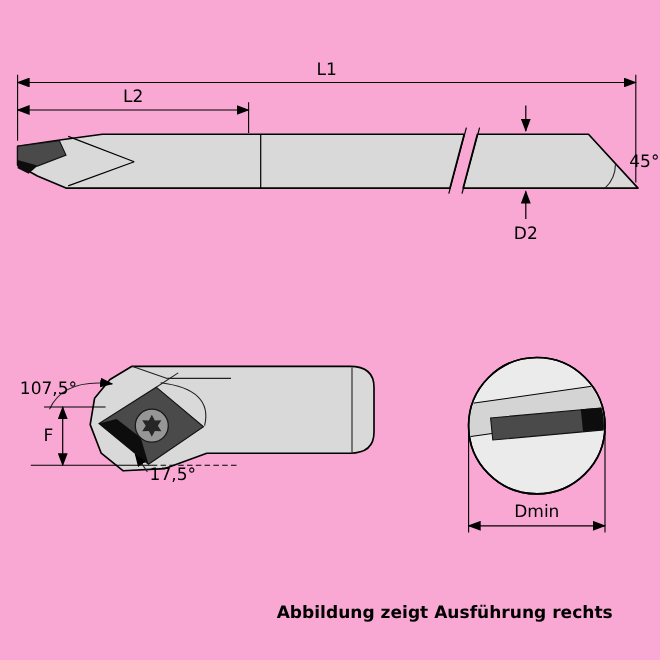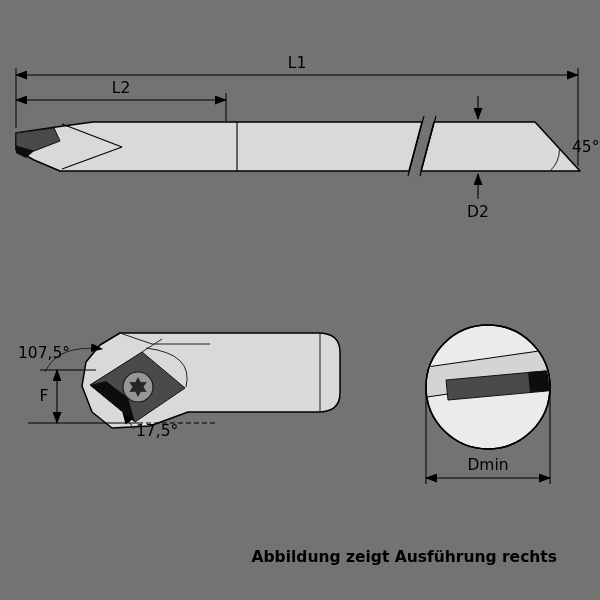--- a/index.html
+++ b/index.html
@@ -1,16 +1,16 @@
 <!DOCTYPE html>
 <html><head>
 <meta charset="utf-8">
 <style>
   html,body{margin:0;padding:0;background:#ffffff;}
-  .page{position:relative;width:600px;height:600px;background:#737373;overflow:hidden;
+  .page{position:relative;width:600px;height:600px;background:#f9a8d4;overflow:hidden;
         font-family:"DejaVu Sans","Liberation Sans",sans-serif;}
   svg{display:block;}
   .outline{fill:#d9d9d9;stroke:#000;stroke-width:1.5;stroke-linejoin:round;}
   .detail{fill:none;stroke:#000;stroke-width:1.1;}
   .thin{fill:none;stroke:#222;stroke-width:1;}
   .dim{fill:none;stroke:#000;stroke-width:1.1;}
   .ext{fill:none;stroke:#000;stroke-width:1;}
   .dashed{fill:none;stroke:#000;stroke-width:1;stroke-dasharray:5 3;}
   .dark{fill:#4a4a4a;stroke:#111;stroke-width:1;}
   .black{fill:#0d0d0d;stroke:none;}

